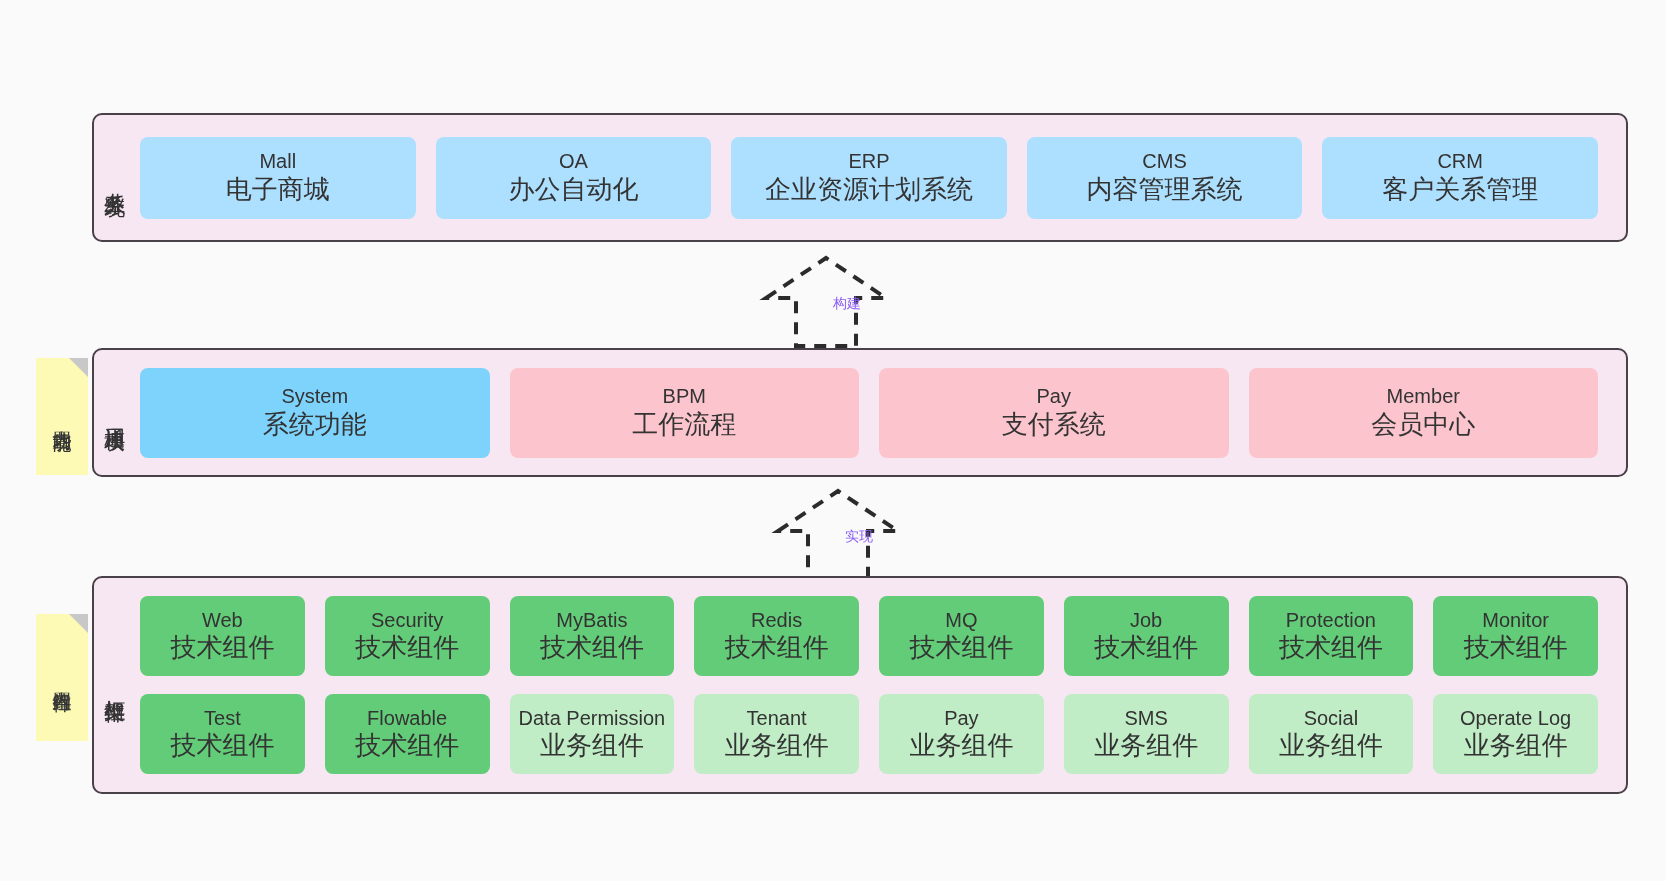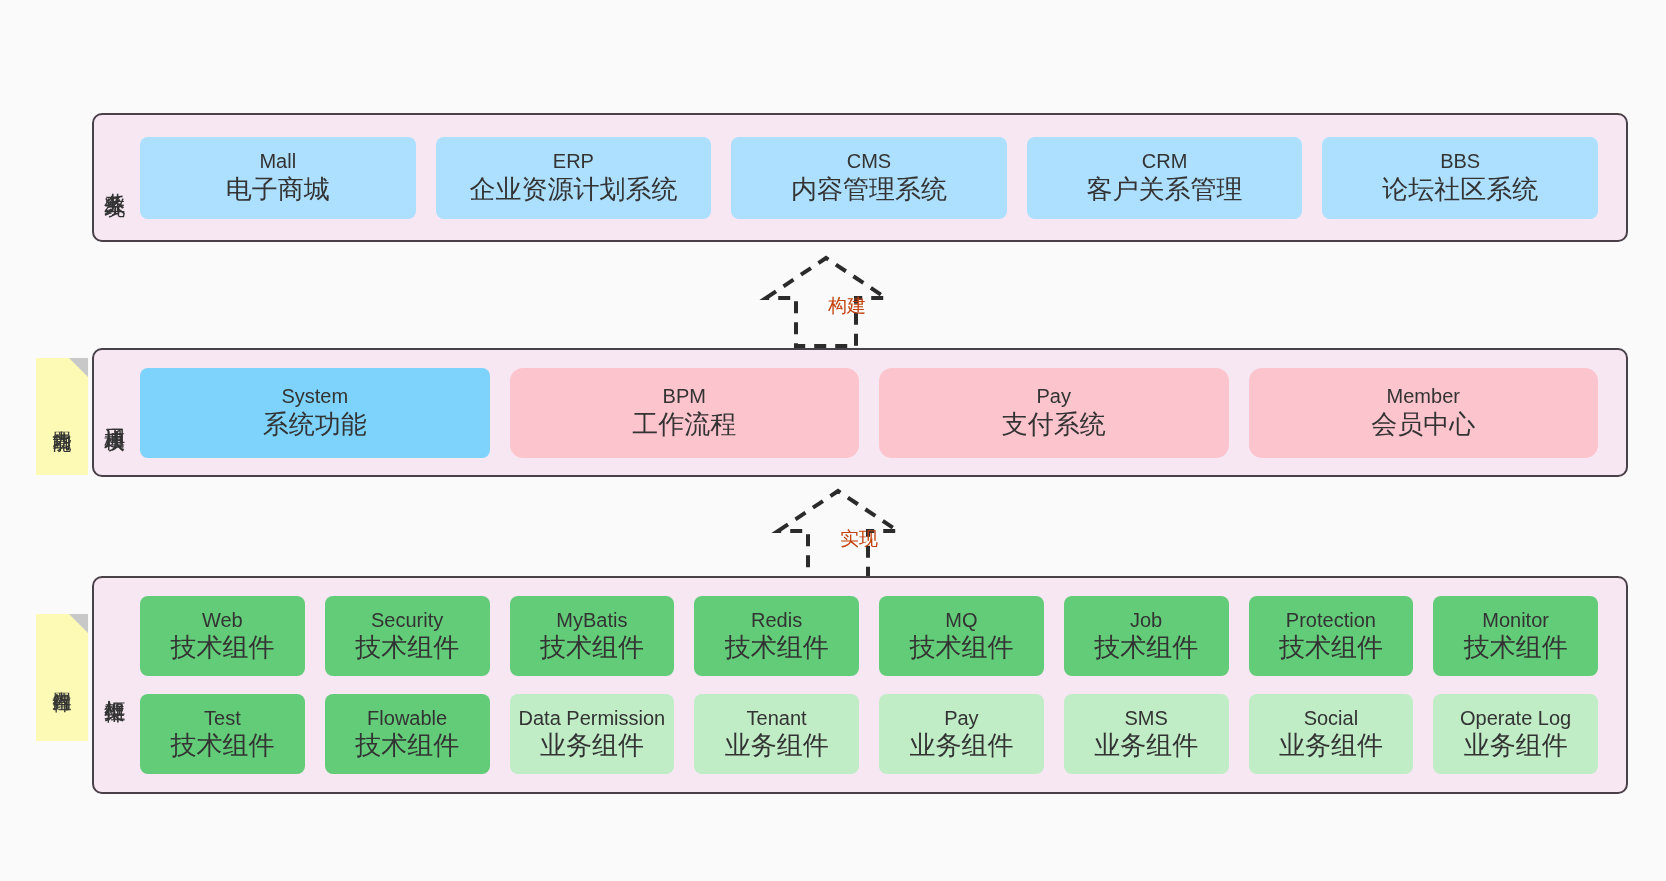--- a/index.html
+++ b/index.html
@@ -81,21 +81,21 @@
   }
   .node .t1 { font-size: 20px; }
   .node .t2 { font-size: 26px; }
 
   .row-biz .node { height: 82px; }
   .row-mod .node { height: 90px; }
   .row-fw  .node { height: 80px; }
 
   .c-blue        { background: #addfff; }
   .c-red         { background: #7dd3fc; }
-  .c-pink        { background: #fcc5cd; border-radius: 13px; }
+  .c-pink        { background: #fcc5cd; }
   .c-green       { background: #63cc78; }
   .c-lightgreen  { background: #c0ecc6; }
 
   
   #layer-business { left: 92px;  top: 113px; width: 1536px; height: 129px; }
   #layer-modules  { left: 92px;  top: 348px; width: 1536px; height: 129px; }
   #layer-framework{ left: 92px;  top: 576px; width: 1536px; height: 218px; }
 
   
   .note {
@@ -134,56 +134,56 @@
     height: 100px;
   }
   #arrow-build   { left: 750px; top: 250px; }
   #arrow-impl    { left: 762px; top: 483px; }
   .arrow-group svg { display: block; }
   .arrow-label {
     position: absolute;
     left: 0; right: 0;
     top: 46px;
     text-align: center;
-    font-size: 19px;
-    color: #c2410c;
+    font-size: 14px;
+    color: #8b5cf6;
     line-height: 1;
     pointer-events: none;
   }
   #arrow-build .arrow-label { left: 14px; }
   #arrow-impl  .arrow-label { left: 14px; }
 </style>
 </head>
 <body>
 
 <div id="stage">
 
   <div class="layer row-biz" id="layer-business">
     <div class="layer-label">业务系统</div>
     <div class="layer-body">
       <div class="cell-row">
         <div class="node c-blue">
           <span class="t1">Mall</span>
           <span class="t2">电子商城</span>
         </div>
         <div class="node c-blue">
+          <span class="t1">OA</span>
+          <span class="t2">办公自动化</span>
+        </div>
+        <div class="node c-blue">
           <span class="t1">ERP</span>
           <span class="t2">企业资源计划系统</span>
         </div>
         <div class="node c-blue">
           <span class="t1">CMS</span>
           <span class="t2">内容管理系统</span>
         </div>
         <div class="node c-blue">
           <span class="t1">CRM</span>
           <span class="t2">客户关系管理</span>
-        </div>
-        <div class="node c-blue">
-          <span class="t1">BBS</span>
-          <span class="t2">论坛社区系统</span>
         </div>
       </div>
     </div>
   </div>
 
   <div class="arrow-group" id="arrow-build">
     <svg width="180" height="100" viewBox="0 0 180 100">
       <path d="M 16 48 L 76 8 L 136 48 L 106 48 L 106 96 L 46 96 L 46 48 Z" fill="none" stroke="#2b2b2b" stroke-width="4" stroke-dasharray="12 9" stroke-linejoin="miter"></path>
     </svg>
     <div class="arrow-label">构建</div>

